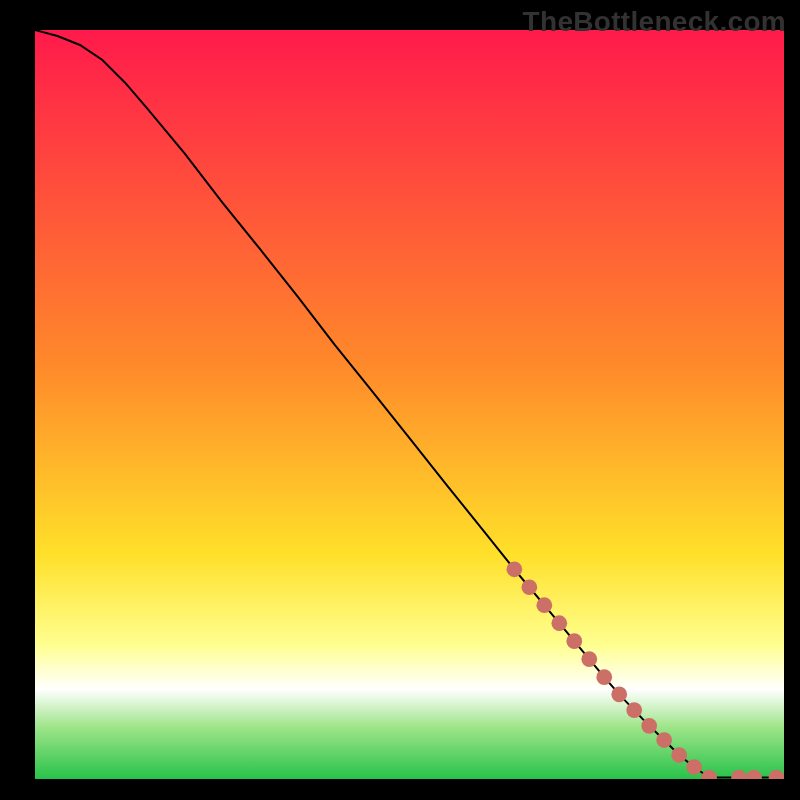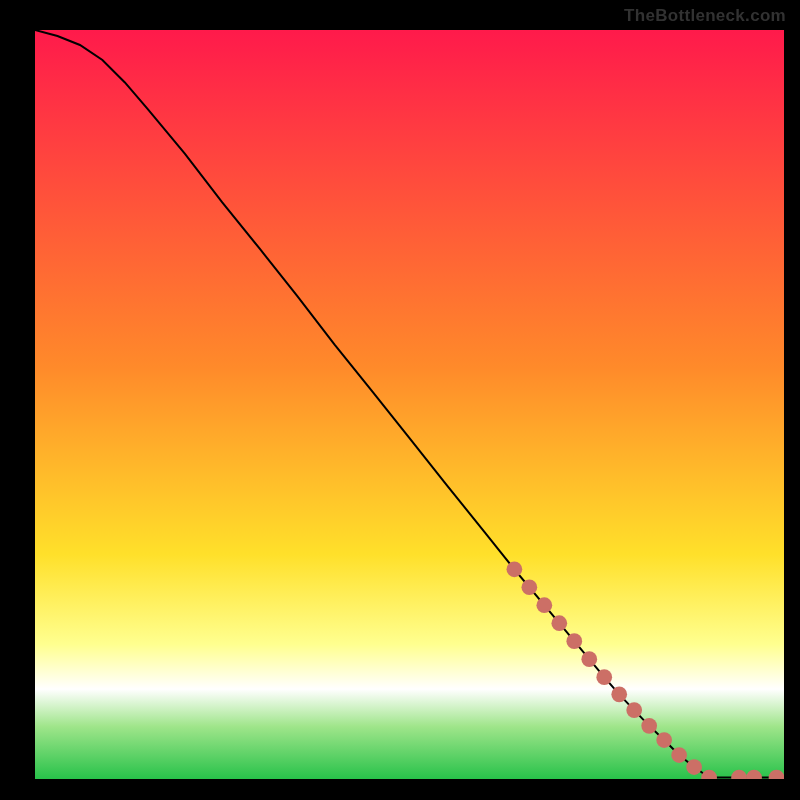--- a/index.html
+++ b/index.html
@@ -8,21 +8,21 @@
     width: 800px;
     height: 800px;
     background: #000;
     position: relative;
   }
   .watermark {
     position: absolute;
     top: 6px;
     right: 14px;
     font-family: Arial, Helvetica, sans-serif;
-    font-size: 17px;
+    font-size: 28px;
     font-weight: 600;
     color: #323232;
     letter-spacing: 0.3px;
     z-index: 3;
   }
   .plot-frame {
     position: absolute;
     left: 35px;
     top: 30px;
     width: 749px;

